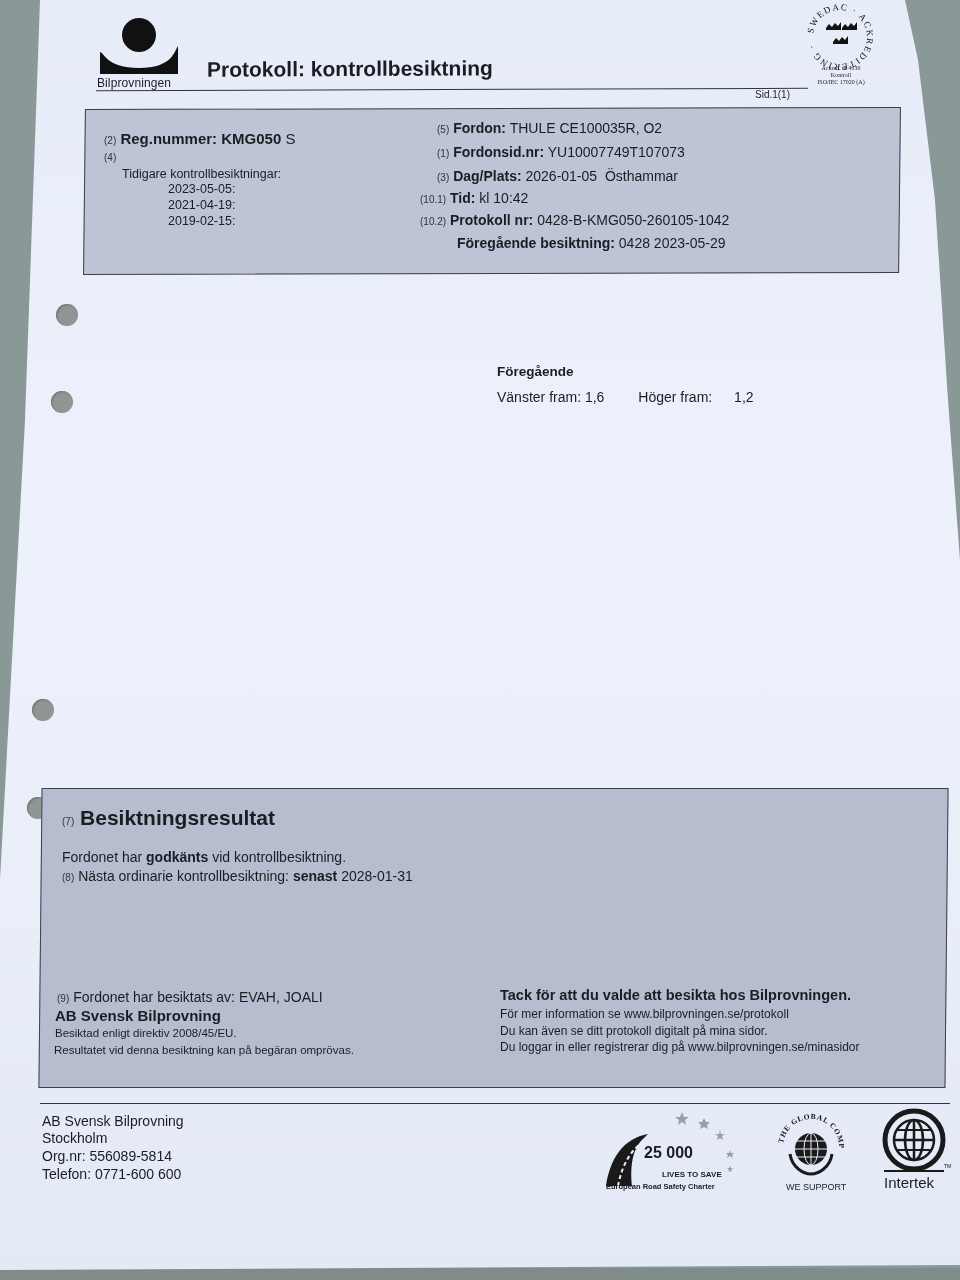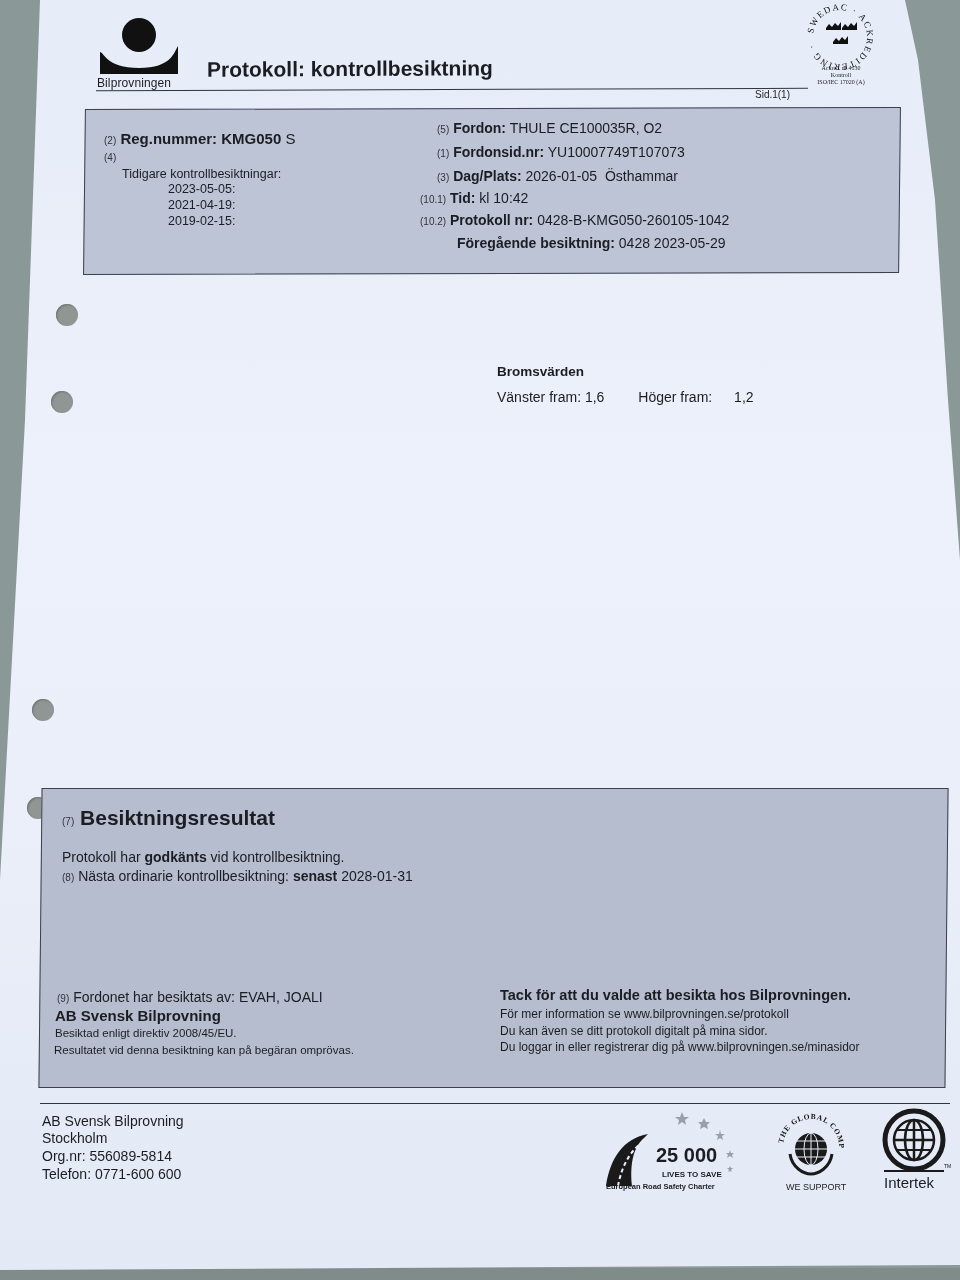--- a/index.html
+++ b/index.html
@@ -162,36 +162,36 @@
 <div class="line right-line" style="left:420px;top:212px;">
   <span class="num">(10.2)</span>
   <span class="b">Protokoll nr:</span>
   <span>0428-B-KMG050-260105-1042</span>
 </div>
 <div class="line right-line" style="left:457px;top:235px;">
   <span class="b">Föregående besiktning:</span>
   <span>0428 2023-05-29</span>
 </div>
 
-<div class="line brake-title">Bromsvärden</div>
+<div class="line brake-title">Föregående</div>
 <div class="line brake-row">
   <span>Vänster fram:</span>
   <span style="margin-left:0;">1,6</span>
   <span style="margin-left:30px;">Höger fram:</span>
   <span style="margin-left:18px;">1,2</span>
 </div>
 
 <div class="box box2"></div>
 
 <div class="line res-title">
   <span class="num">(7)</span>
   <span>Besiktningsresultat</span>
 </div>
 <div class="line res-line" style="left:62px;top:849px;">
-  <span>Protokoll har</span>
+  <span>Fordonet har</span>
   <span class="b">godkänts</span>
   <span>vid kontrollbesiktning.</span>
 </div>
 <div class="line res-line" style="left:62px;top:868px;">
   <span class="num">(8)</span>
   <span>Nästa ordinarie kontrollbesiktning:</span>
   <span class="b">senast</span>
   <span>2028-01-31</span>
 </div>
 
@@ -220,21 +220,21 @@
     <path d="M2 78 C 6 50, 20 30, 44 26 L 40 30 C 28 40, 26 60, 28 78 Z" fill="#1a1a1a"></path>
     <path d="M14 78 C 18 56, 28 40, 42 32" stroke="#e9eef9" stroke-width="2" fill="none" stroke-dasharray="4 3"></path>
     <g fill="#9aa0a8">
       <polygon points="78,4 80,9 85,9 81,12 82,17 78,14 74,17 75,12 71,9 76,9"></polygon>
       <polygon points="100,10 102,14 106,14 103,17 104,21 100,19 96,21 97,17 94,14 98,14"></polygon>
       <polygon points="116,22 117,26 121,26 118,28 119,32 116,30 113,32 114,28 111,26 115,26"></polygon>
       <polygon points="126,42 127,45 130,45 128,47 129,50 126,48 123,50 124,47 122,45 125,45"></polygon>
       <polygon points="126,58 127,60 129,60 127,62 128,64 126,63 124,64 125,62 123,60 125,60"></polygon>
     </g>
   </svg>
-  <div style="position:absolute;left:52px;top:36px;font-size:20px;font-weight:bold;">25 000</div>
+  <div style="position:absolute;left:40px;top:36px;font-size:16px;font-weight:bold;">25 000</div>
   <div style="position:absolute;left:58px;top:62px;font-size:8px;font-weight:bold;">LIVES TO SAVE</div>
   <div style="position:absolute;left:2px;top:74px;font-size:7.5px;font-weight:bold;white-space:nowrap;">European Road Safety Charter</div>
 </div>
 
 <div class="logo-gc">
   <svg width="70" height="70" viewBox="0 0 70 70" style="position:absolute;left:0;top:0;">
     <defs>
         <path id="gcring" d="M 35 35 m -28 0 a 28 28 0 1 1 56 0"></path>
       </defs>
     <text font-family="Liberation Serif, serif" font-size="7.5" font-weight="bold" fill="#111" letter-spacing="0.8">

